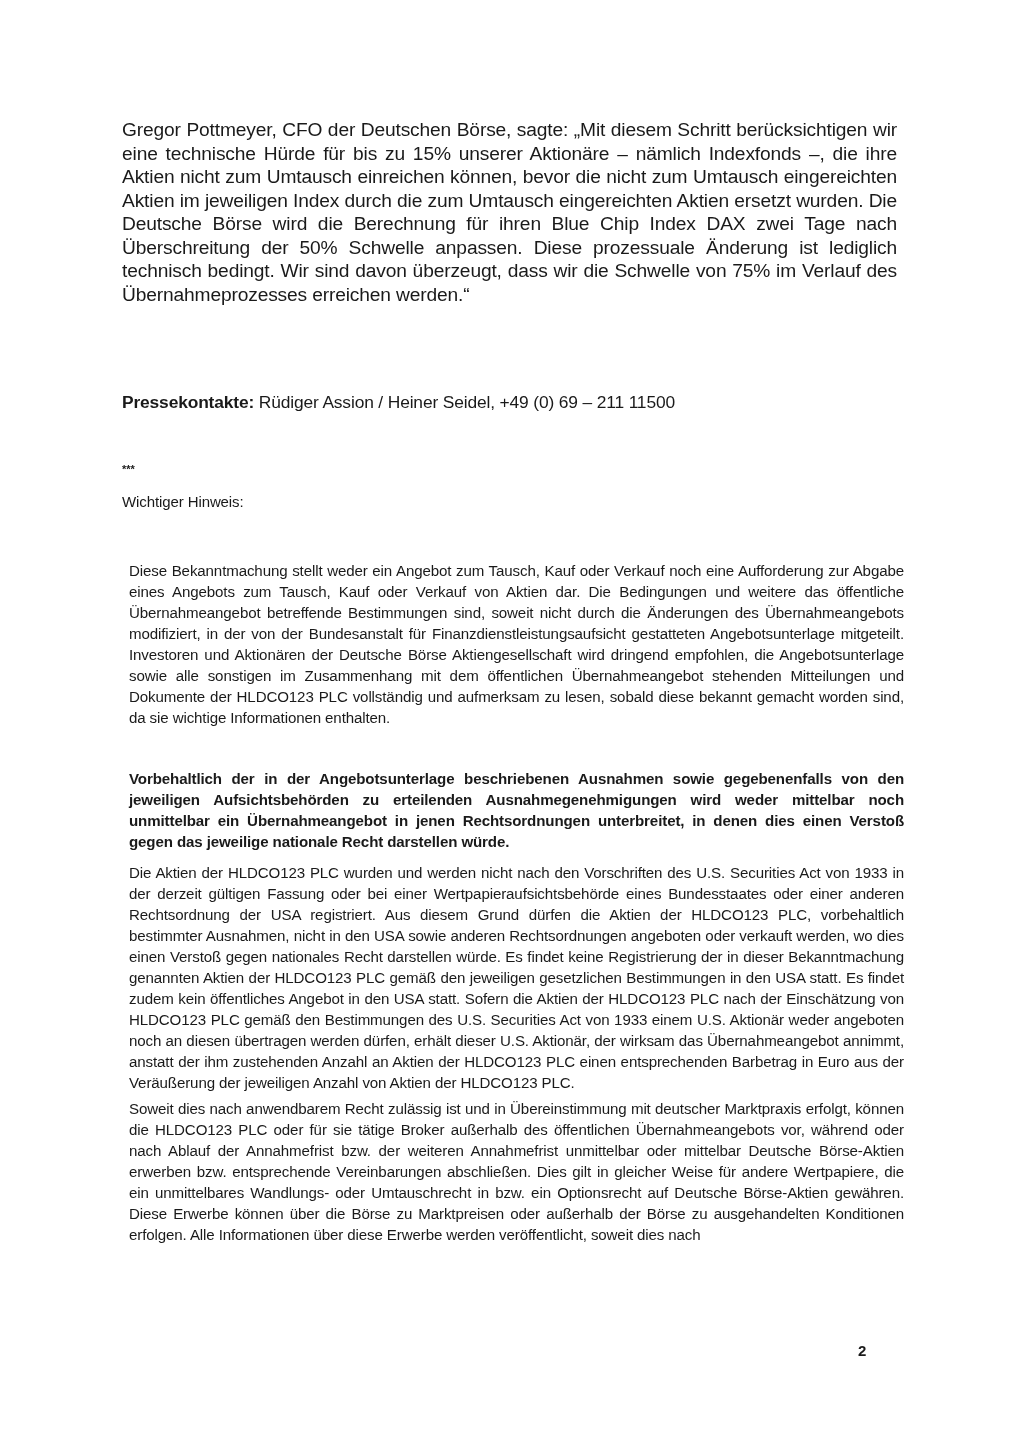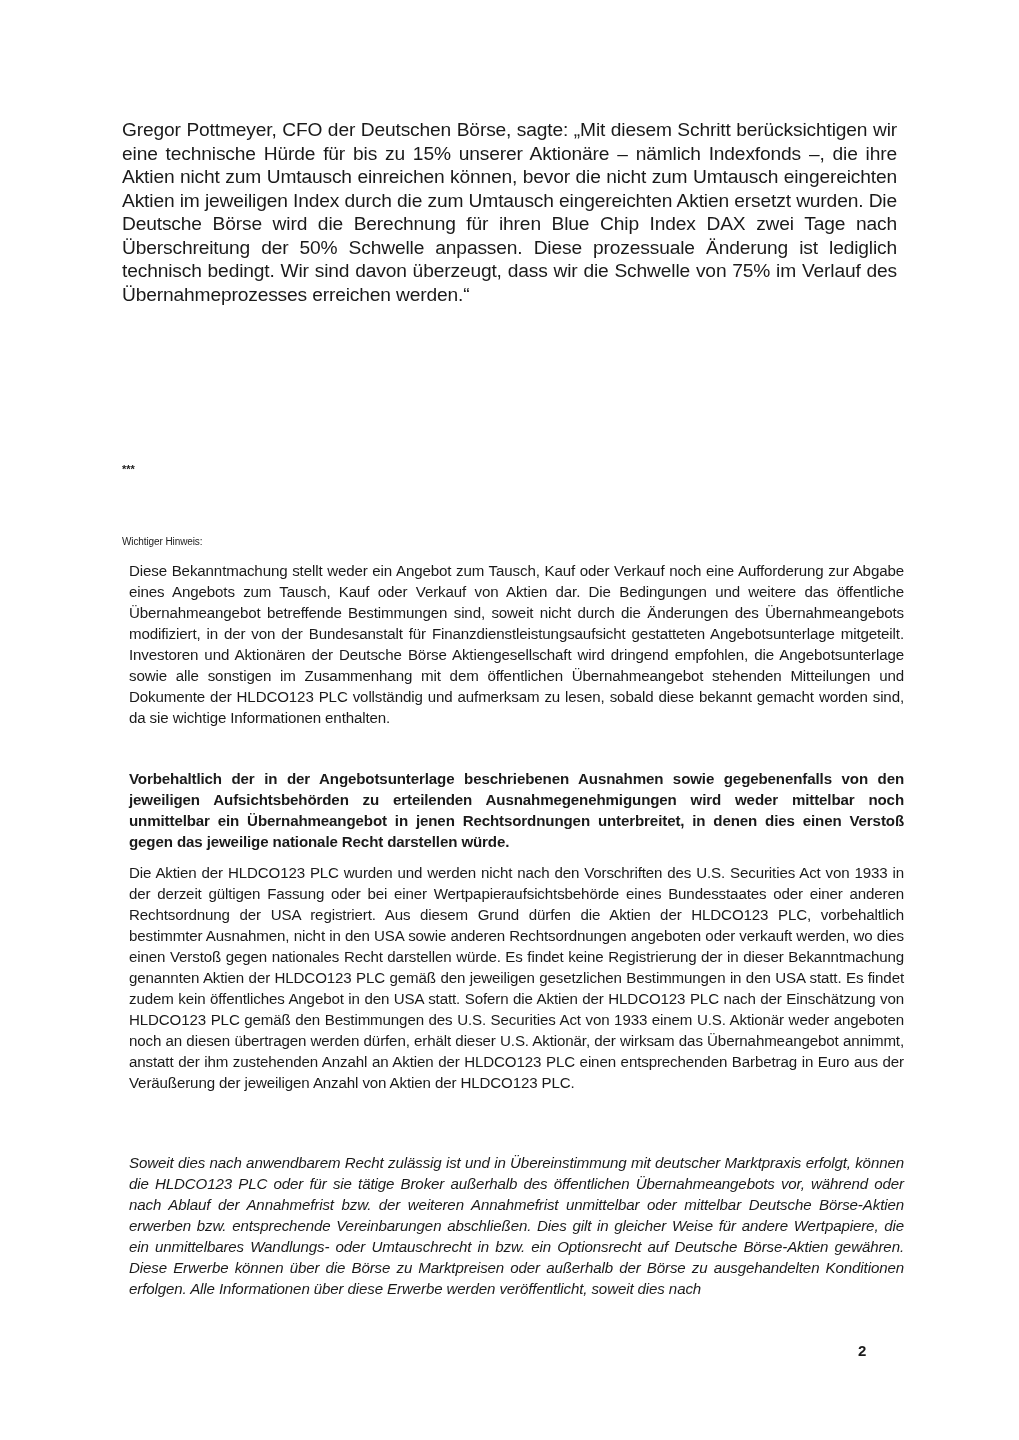--- a/index.html
+++ b/index.html
@@ -49,56 +49,57 @@
       position: absolute;
       left: 122px;
       top: 462px;
       font-size: 11px;
       line-height: 14px;
       font-weight: bold;
     }
     .notice-title {
       position: absolute;
       left: 122px;
-      top: 532px;
-      font-size: 10px;
+      top: 492px;
+      font-size: 15px;
       line-height: 20px;
       letter-spacing: -0.1px;
     }
     .para {
       position: absolute;
       left: 122px;
       width: 775px;
       font-size: 15.1px;
       line-height: 21px;
       text-align: justify;
       text-align-last: left;
       letter-spacing: -0.12px;
       margin: 7px;
     }
     #p1 { top: 553px; }
     #p2 { top: 761px; font-weight: bold; }
     #p3 { top: 855px; }
-    #p4 { top: 1145px; font-style: italic; }
+    #p4 { top: 1091px; }
     .page-number {
       position: absolute;
       left: 858px;
       top: 1342px;
       font-size: 15px;
       line-height: 18px;
       font-weight: bold;
     }
   </style>
 </head>
 <body>
 
 <div class="page">
 
   <p class="quote" style="margin:0;">Gregor Pottmeyer, CFO der Deutschen Börse, sagte: „Mit diesem Schritt berücksichtigen wir eine technische Hürde für bis zu 15% unserer Aktionäre – nämlich Indexfonds –, die ihre Aktien nicht zum Umtausch einreichen können, bevor die nicht zum Umtausch eingereichten Aktien im jeweiligen Index durch die zum Umtausch eingereichten Aktien ersetzt wurden. Die Deutsche Börse wird die Berechnung für ihren Blue Chip Index DAX zwei Tage nach Überschreitung der 50% Schwelle anpassen. Diese prozessuale Änderung ist lediglich technisch bedingt. Wir sind davon überzeugt, dass wir die Schwelle von 75% im Verlauf des Übernahmeprozesses erreichen werden.“</p>
 
+  <div class="contacts"><b>Pressekontakte:</b><span> Rüdiger Assion / Heiner Seidel, +49 (0) 69 – 211 11500</span></div>
 
   <div class="stars">***</div>
 
   <div class="notice-title">Wichtiger Hinweis:</div>
 
   <p class="para" id="p1">Diese Bekanntmachung stellt weder ein Angebot zum Tausch, Kauf oder Verkauf noch eine Aufforderung zur Abgabe eines Angebots zum Tausch, Kauf oder Verkauf von Aktien dar. Die Bedingungen und weitere das öffentliche Übernahmeangebot betreffende Bestimmungen sind, soweit nicht durch die Änderungen des Übernahmeangebots modifiziert, in der von der Bundesanstalt für Finanzdienstleistungsaufsicht gestatteten Angebotsunterlage mitgeteilt. Investoren und Aktionären der Deutsche Börse Aktiengesellschaft wird dringend empfohlen, die Angebotsunterlage sowie alle sonstigen im Zusammenhang mit dem öffentlichen Übernahmeangebot stehenden Mitteilungen und Dokumente der HLDCO123 PLC vollständig und aufmerksam zu lesen, sobald diese bekannt gemacht worden sind, da sie wichtige Informationen enthalten.</p>
   <p class="para" id="p2">Vorbehaltlich der in der Angebotsunterlage beschriebenen Ausnahmen sowie gegebenenfalls von den jeweiligen Aufsichtsbehörden zu erteilenden Ausnahmegenehmigungen wird weder mittelbar noch unmittelbar ein Übernahmeangebot in jenen Rechtsordnungen unterbreitet, in denen dies einen Verstoß gegen das jeweilige nationale Recht darstellen würde.</p>
   <p class="para" id="p3">Die Aktien der HLDCO123 PLC wurden und werden nicht nach den Vorschriften des U.S. Securities Act von 1933 in der derzeit gültigen Fassung oder bei einer Wertpapieraufsichtsbehörde eines Bundesstaates oder einer anderen Rechtsordnung der USA registriert. Aus diesem Grund dürfen die Aktien der HLDCO123 PLC, vorbehaltlich bestimmter Ausnahmen, nicht in den USA sowie anderen Rechtsordnungen angeboten oder verkauft werden, wo dies einen Verstoß gegen nationales Recht darstellen würde. Es findet keine Registrierung der in dieser Bekanntmachung genannten Aktien der HLDCO123 PLC gemäß den jeweiligen gesetzlichen Bestimmungen in den USA statt. Es findet zudem kein öffentliches Angebot in den USA statt. Sofern die Aktien der HLDCO123 PLC nach der Einschätzung von HLDCO123 PLC gemäß den Bestimmungen des U.S. Securities Act von 1933 einem U.S. Aktionär weder angeboten noch an diesen übertragen werden dürfen, erhält dieser U.S. Aktionär, der wirksam das Übernahmeangebot annimmt, anstatt der ihm zustehenden Anzahl an Aktien der HLDCO123 PLC einen entsprechenden Barbetrag in Euro aus der Veräußerung der jeweiligen Anzahl von Aktien der HLDCO123 PLC.</p>
   <p class="para" id="p4">Soweit dies nach anwendbarem Recht zulässig ist und in Übereinstimmung mit deutscher Marktpraxis erfolgt, können die HLDCO123 PLC oder für sie tätige Broker außerhalb des öffentlichen Übernahmeangebots vor, während oder nach Ablauf der Annahmefrist bzw. der weiteren Annahmefrist unmittelbar oder mittelbar Deutsche Börse-Aktien erwerben bzw. entsprechende Vereinbarungen abschließen. Dies gilt in gleicher Weise für andere Wertpapiere, die ein unmittelbares Wandlungs- oder Umtauschrecht in bzw. ein Optionsrecht auf Deutsche Börse-Aktien gewähren. Diese Erwerbe können über die Börse zu Marktpreisen oder außerhalb der Börse zu ausgehandelten Konditionen erfolgen. Alle Informationen über diese Erwerbe werden veröffentlicht, soweit dies nach</p>
 

